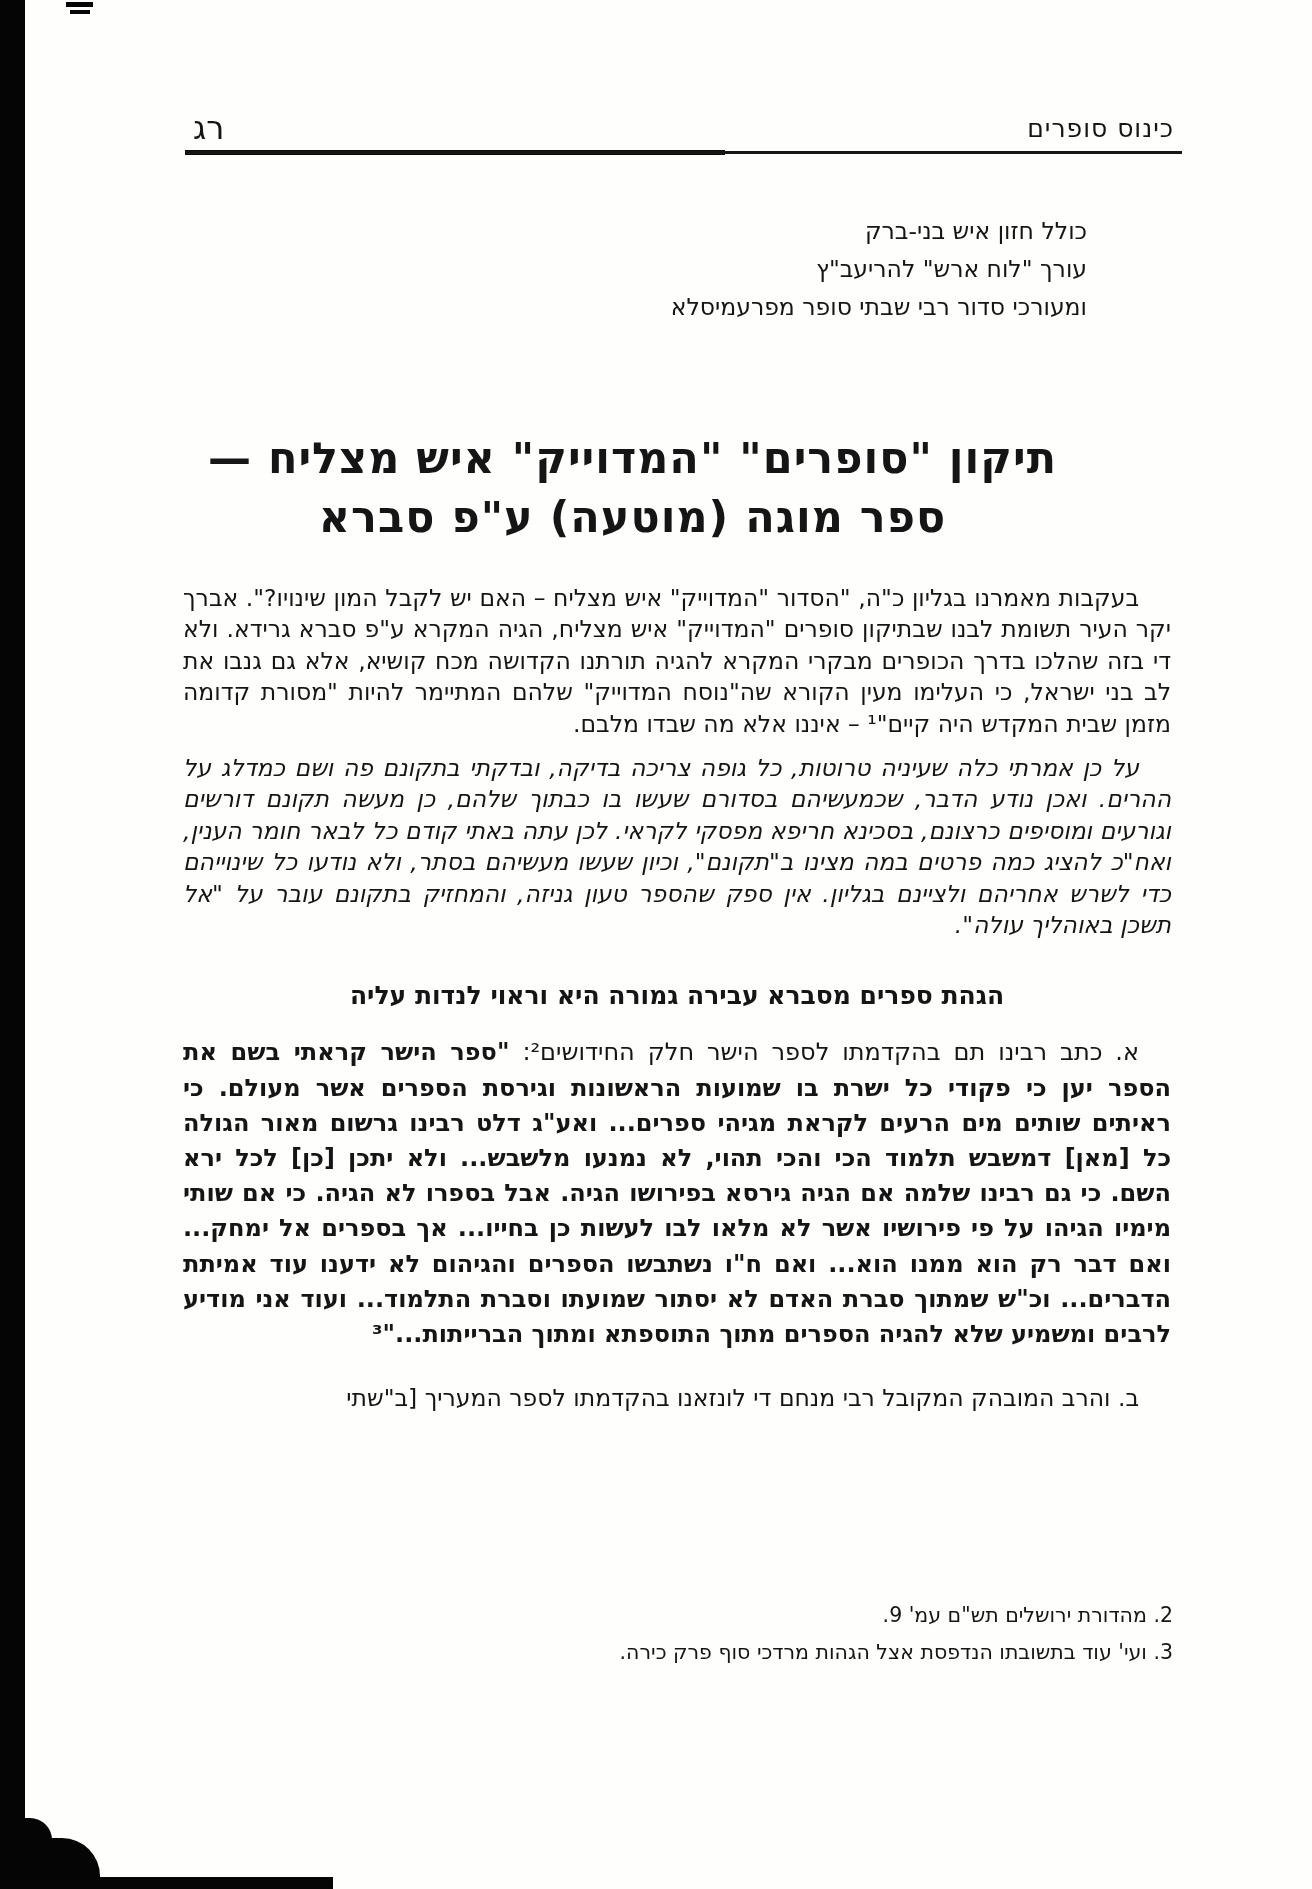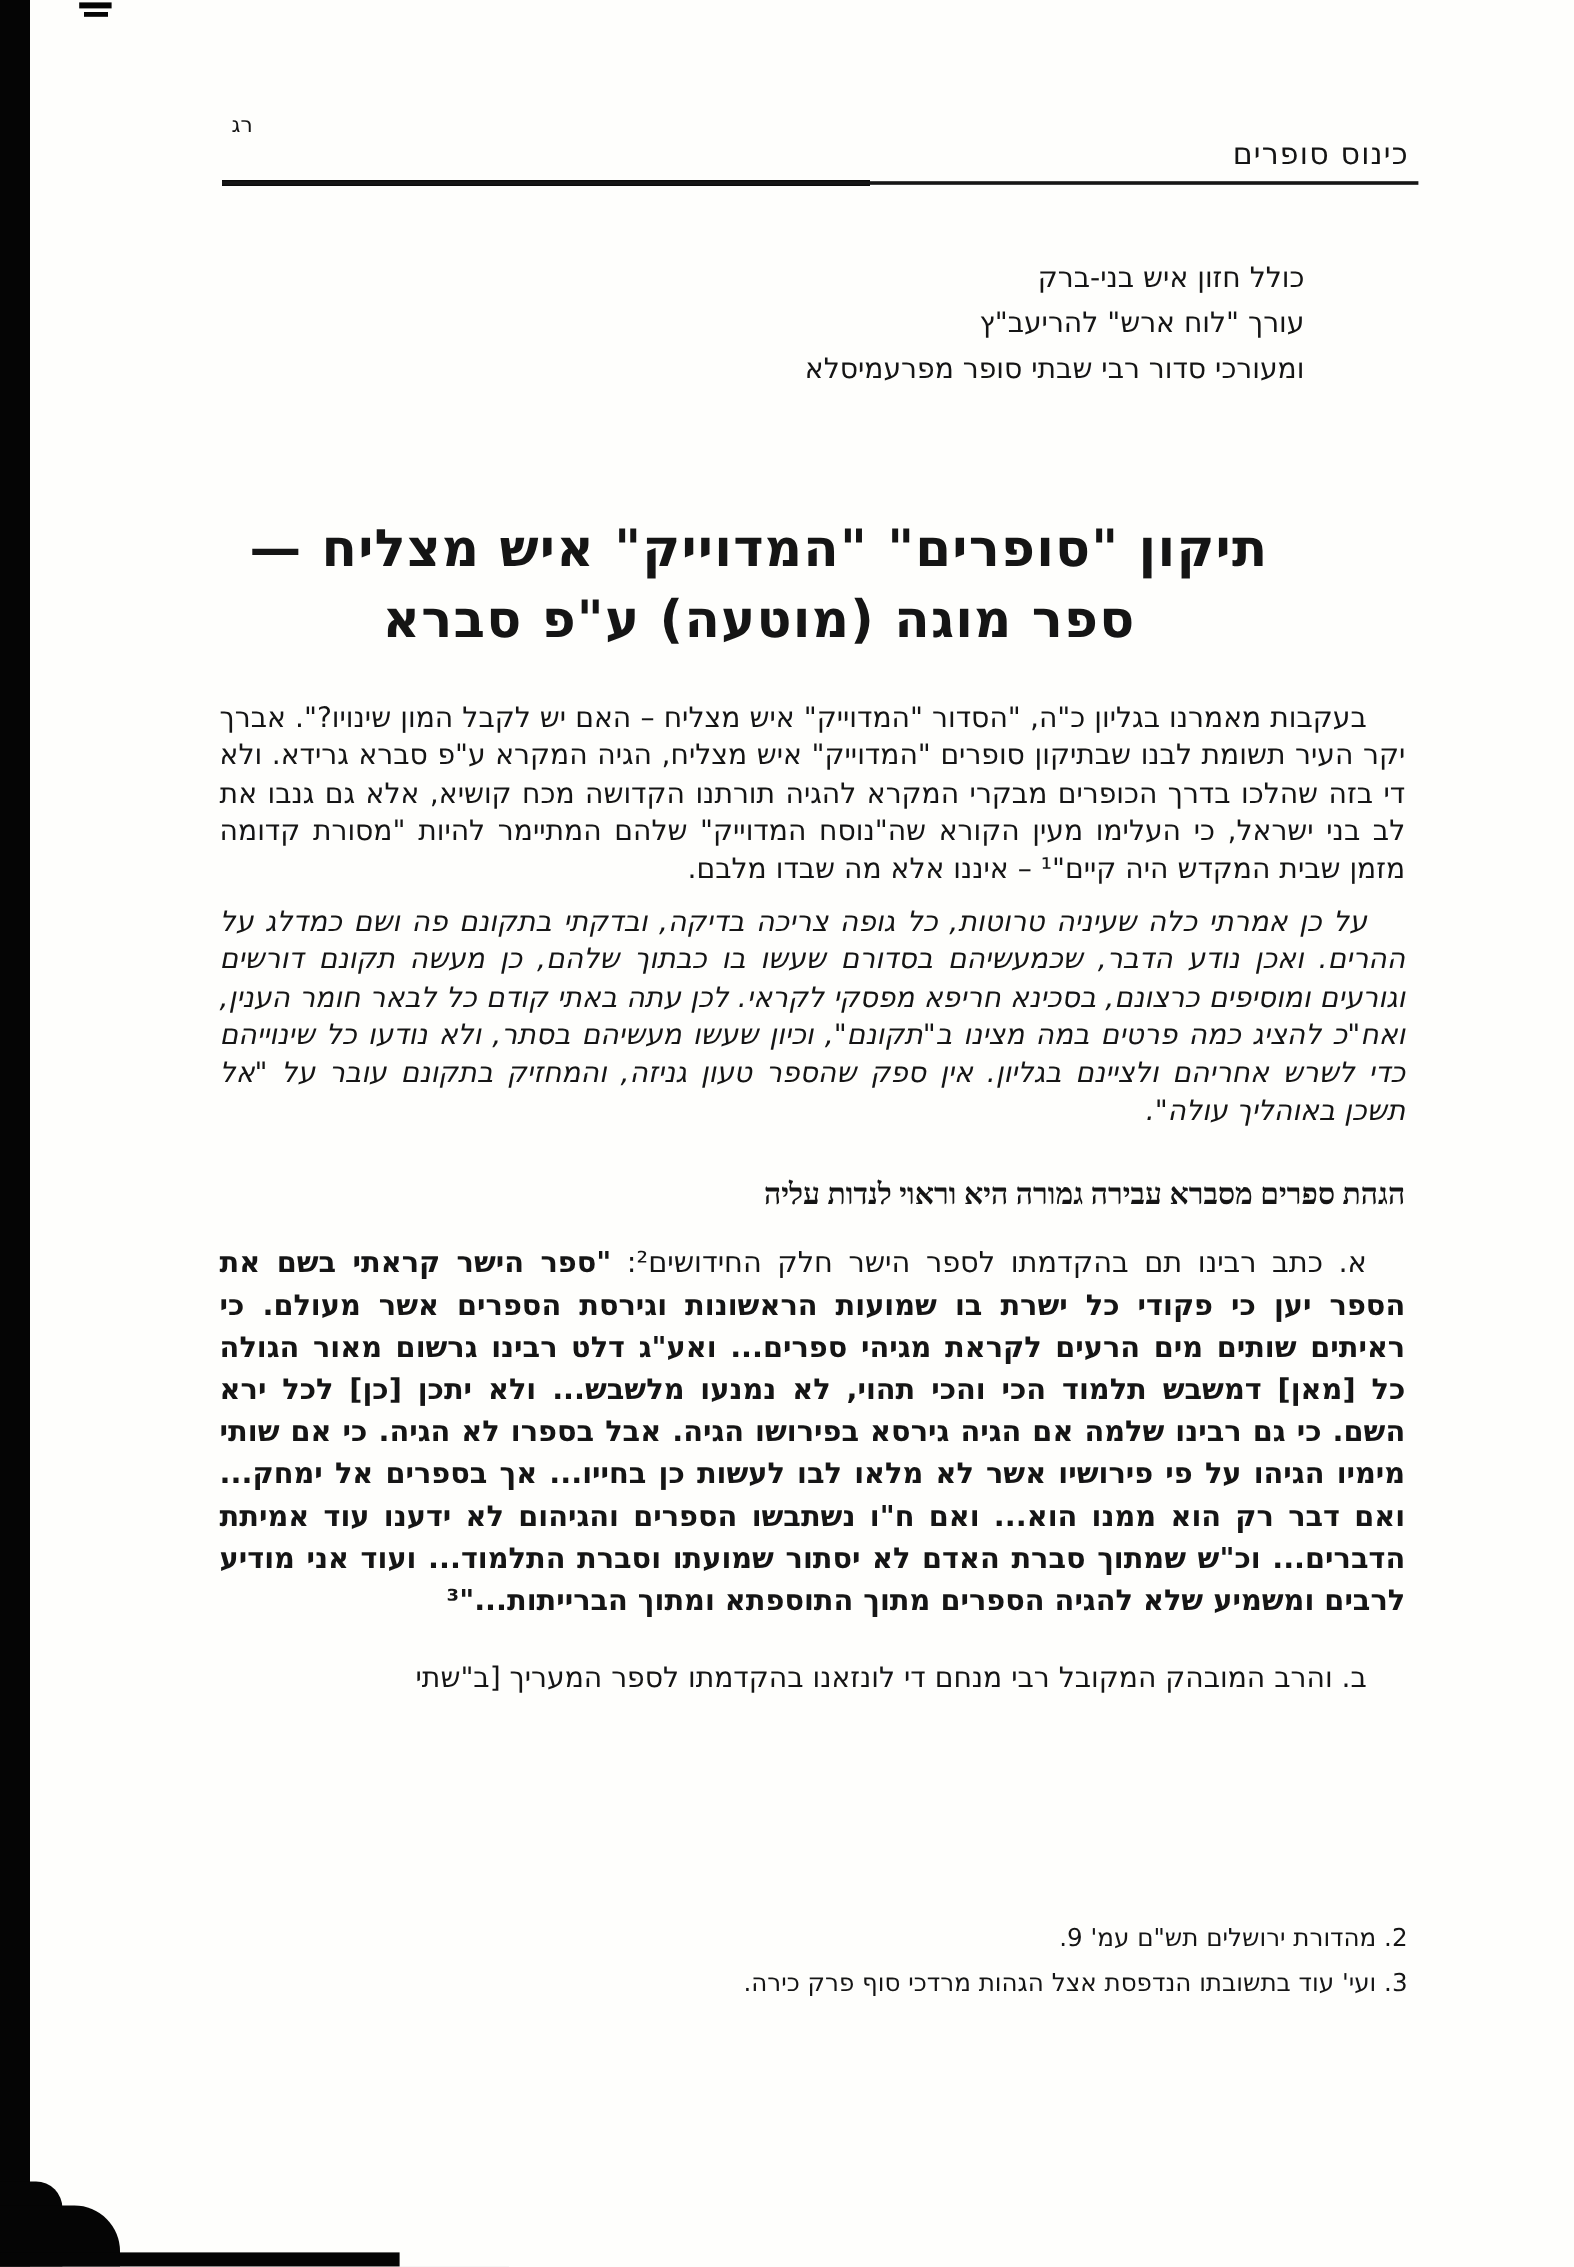--- a/index.html
+++ b/index.html
@@ -13,40 +13,40 @@
   }
   
   .bar-left{position:absolute;left:0;top:0;width:25px;height:1889px;background:#050505;}
   .corner-blob{position:absolute;left:0;top:1838px;width:100px;height:51px;background:#050505;border-top-right-radius:38px;}
   .corner-taper{position:absolute;left:0;top:1818px;width:52px;height:71px;background:#050505;border-top-right-radius:22px;}
   .bottom-strip{position:absolute;left:0;top:1877px;width:333px;height:12px;background:#050505;}
   .top-mark-a{position:absolute;left:66px;top:2px;width:27px;height:5px;background:#050505;}
   .top-mark-b{position:absolute;left:70px;top:10px;width:20px;height:4px;background:#050505;}
 
   
-  .page-number{position:absolute;left:193px;top:94px;font-size:18px;direction:rtl;}
+  .page-number{position:absolute;left:193px;top:109px;font-size:32px;direction:rtl;}
   .running-title{position:absolute;right:138px;top:114px;font-size:25px;font-weight:normal;direction:rtl;letter-spacing:1px;}
   .header-rule{position:absolute;left:185px;top:151px;width:997px;height:3px;background:#161616;}
   .header-rule-heavy{position:absolute;left:185px;top:150px;width:540px;height:5px;background:#0b0b0b;}
 
   
   .author{position:absolute;right:225px;top:212px;direction:rtl;text-align:right;line-height:38px;}
   .author-name{font-size:26px;font-weight:bold;}
   .author-line{font-size:23.5px;}
 
   
   .main-title{position:absolute;left:150px;top:429px;width:965px;margin:0;text-align:center;direction:rtl;
     font-size:43px;font-weight:bold;line-height:59px;letter-spacing:1px;}
 
   
   .body-col{position:absolute;left:183px;top:583px;width:988px;direction:rtl;text-align:justify;}
   .body-col p{margin:0;font-size:23.5px;line-height:31.4px;}
   .para-indent{text-indent:32px;}
   .p2{margin-top:13px !important;font-style:italic;}
-  .subheading{margin:39px 0 0 0;text-align:right;font-size:25px;font-weight:bold;line-height:31px;font-family:Liberation Serif, serif;}
+  .subheading{margin:39px 0 0 0;text-align:center;font-size:25px;font-weight:bold;line-height:31px;}
   .p3{margin-top:24px !important;font-size:24px !important;line-height:35.2px !important;}
   .p3 strong{font-weight:bold;}
   .p4{margin-top:31px !important;}
 
   
   .footnotes{position:absolute;left:185px;top:1597px;width:988px;direction:rtl;text-align:right;}
   .footnote{font-size:20.5px;line-height:37px;}
 </style>
 </head>
 <body>

